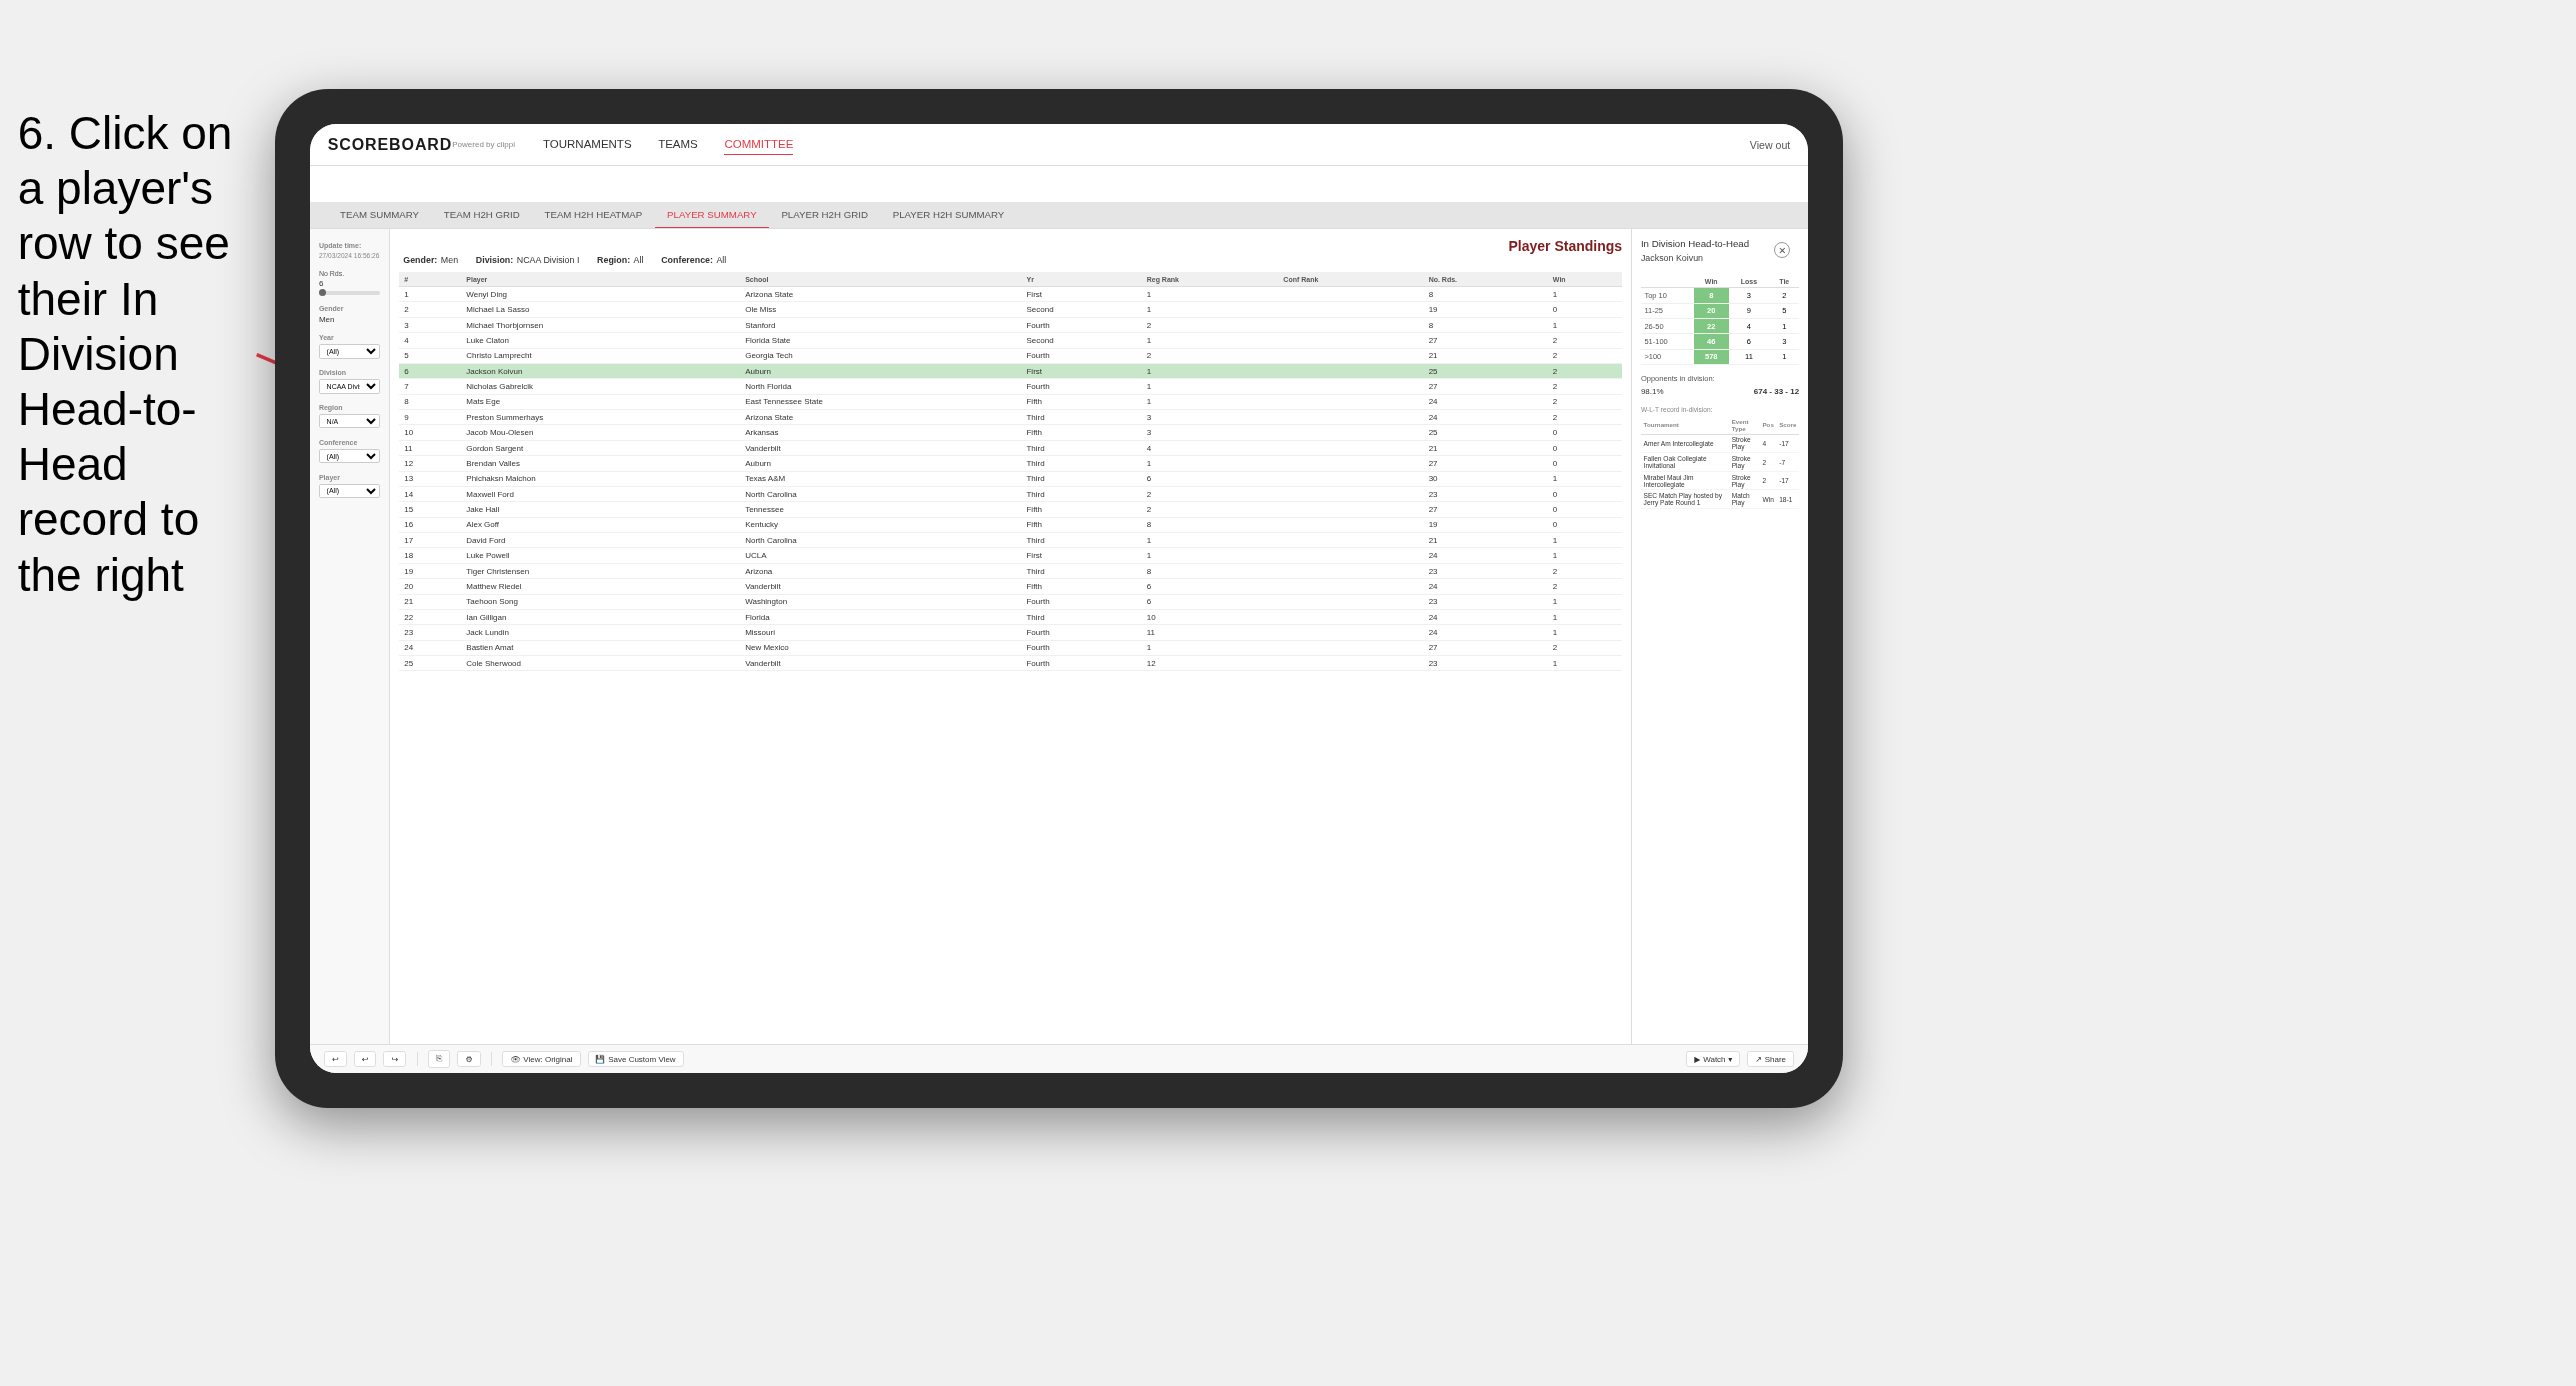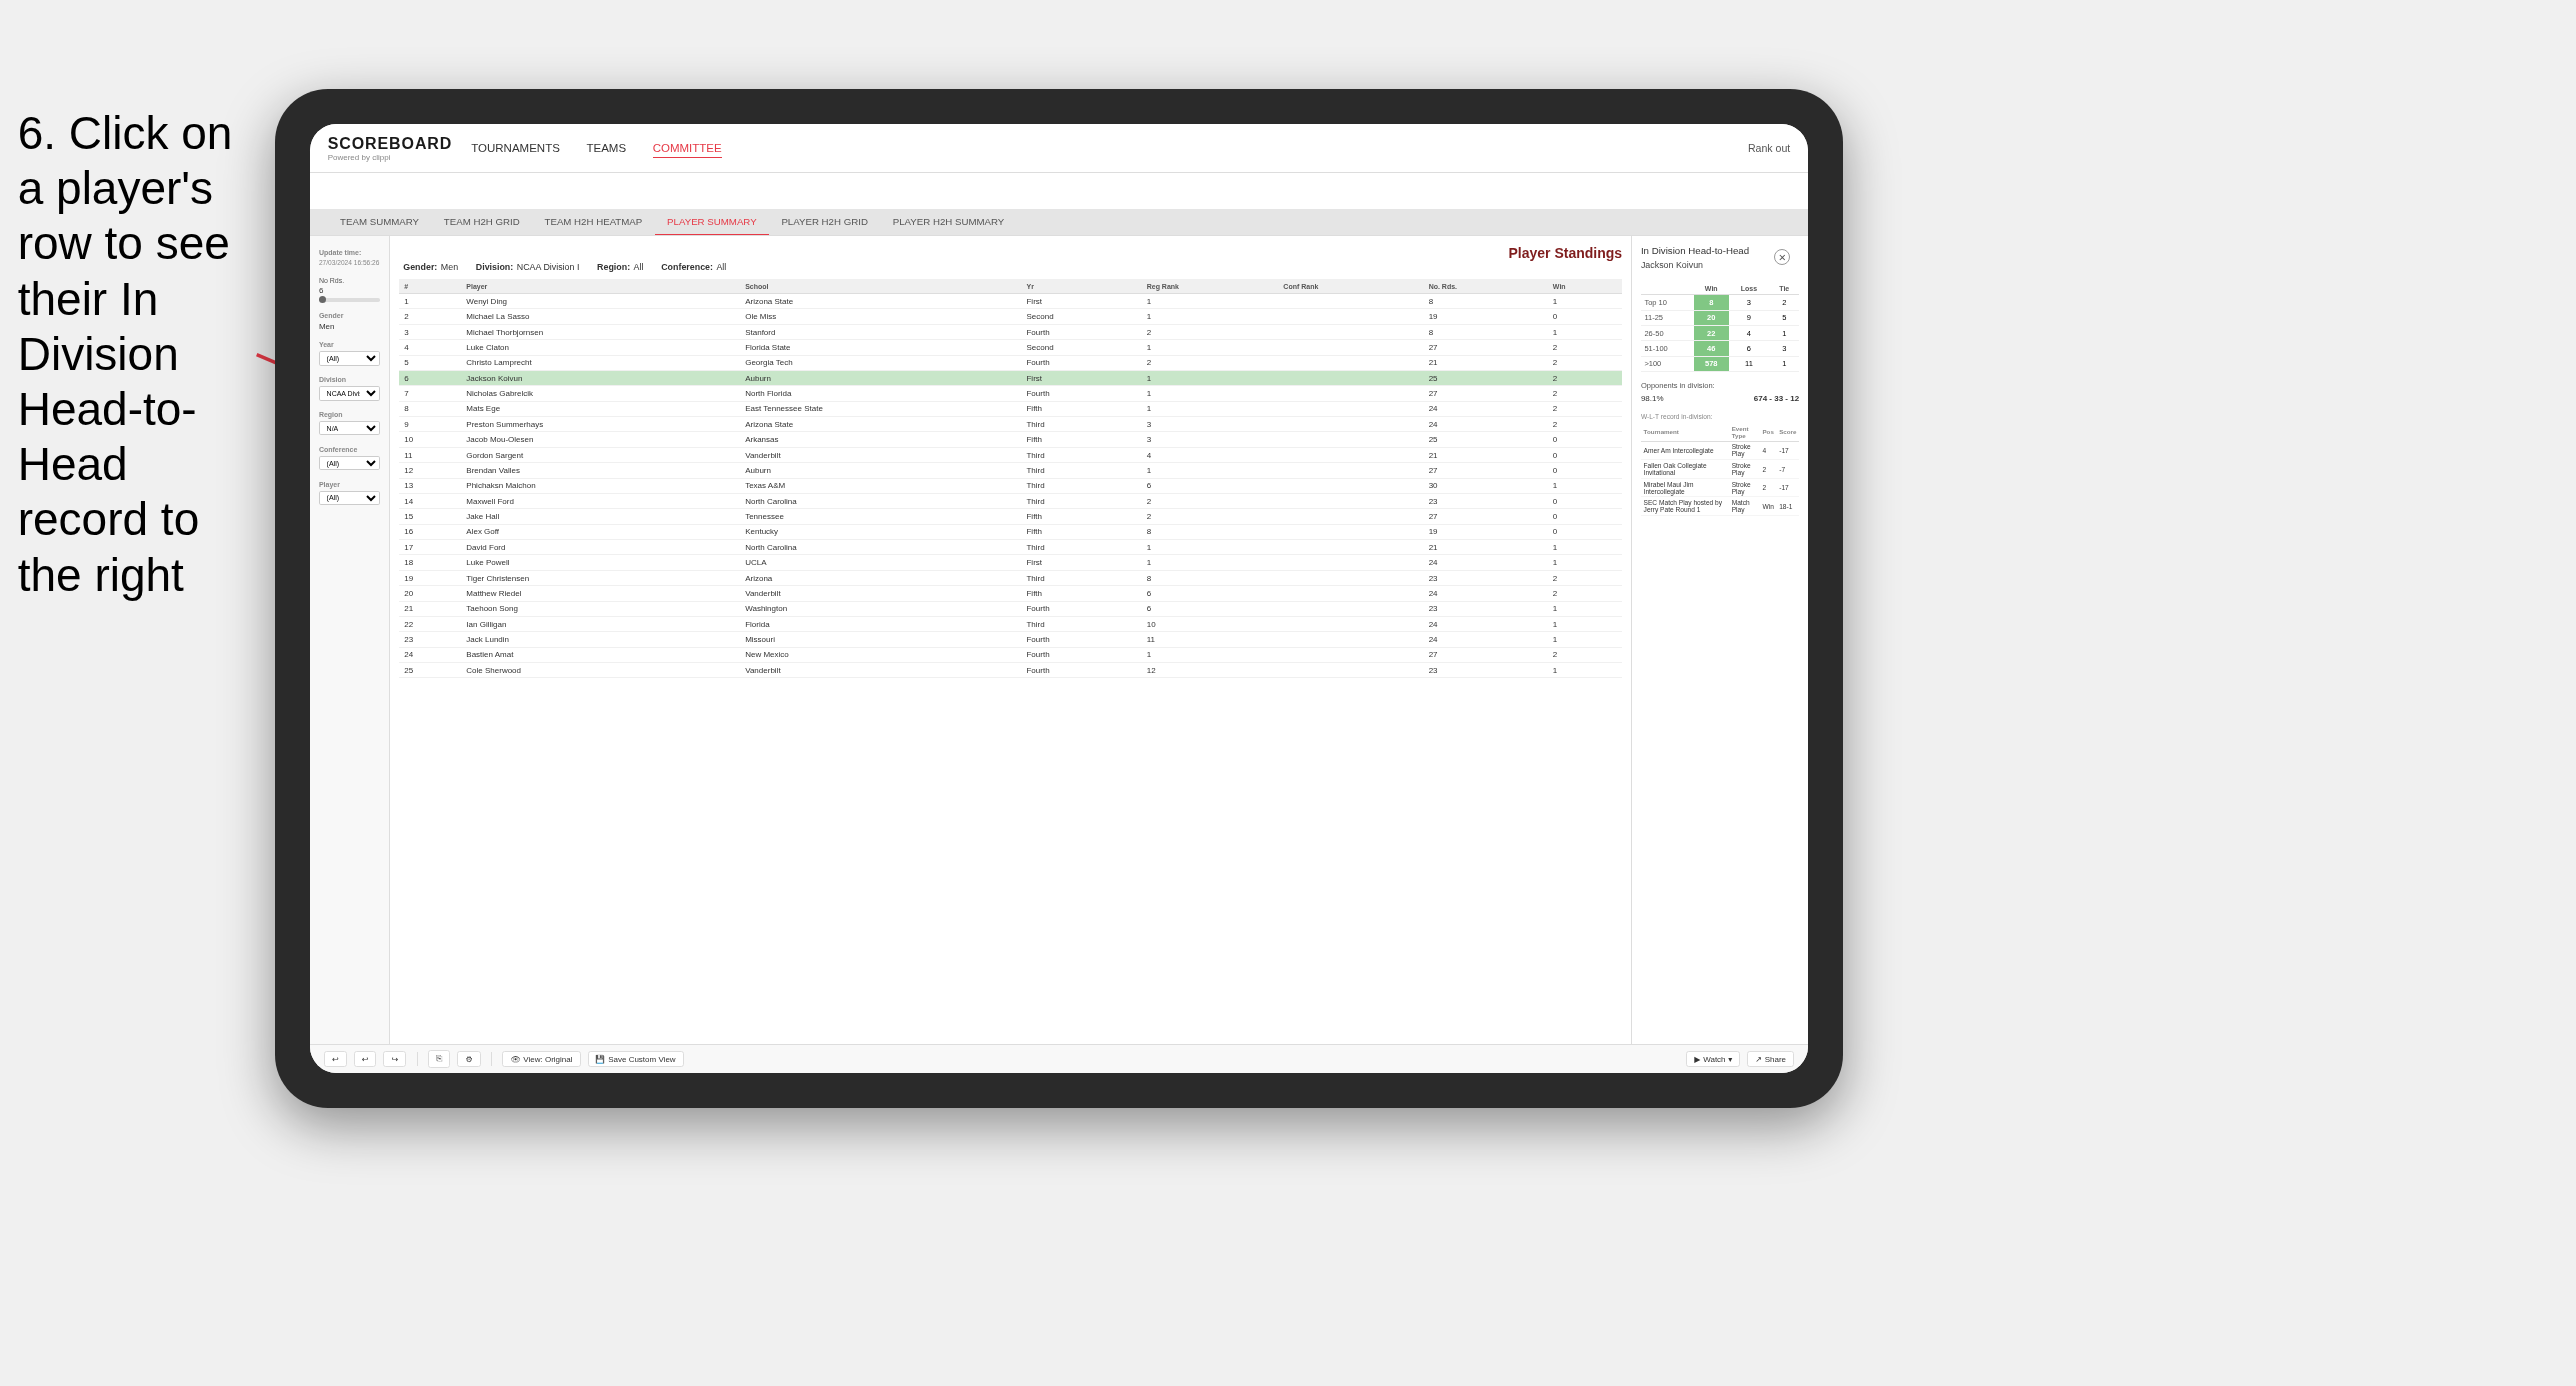--- a/index.html
+++ b/index.html
@@ -52,22 +52,23 @@
     .nav-bar {
       display: flex;
       align-items: center;
       padding: 10.6px 17.7px;
       border-bottom: 0.9px solid #ddd;
       background: #fff;
     }
 
     .scoreboard-logo {
       display: flex;
-      flex-direction: column;
-      margin-right: 19px;
+      flex-direction: row;
+      margin-right: 28px;
+      align-items: center;
     }
     .scoreboard-title {
       font-size: 16px;
       font-weight: 900;
       color: #1a1a1a;
       letter-spacing: 0.9px;
     }
     .powered-by {
       font-size: 8px;
       color: #888;
@@ -450,21 +451,21 @@
       <div class="scoreboard-logo">
         <span class="scoreboard-title">SCOREBOARD</span>
         <span class="powered-by">Powered by clippi</span>
       </div>
       <div class="nav-links">
         <a class="nav-link">TOURNAMENTS</a>
         <a class="nav-link">TEAMS</a>
         <a class="nav-link active">COMMITTEE</a>
       </div>
       <div class="nav-right">
-        <span>Rank out</span>
+        <span>View out</span>
       </div>
     </div>
 
     <div class="sub-nav">
       <a class="sub-nav-link">TEAM SUMMARY</a>
       <a class="sub-nav-link">TEAM H2H GRID</a>
       <a class="sub-nav-link">TEAM H2H HEATMAP</a>
       <a class="sub-nav-link active">PLAYER SUMMARY</a>
       <a class="sub-nav-link">PLAYER H2H GRID</a>
       <a class="sub-nav-link">PLAYER H2H SUMMARY</a>

